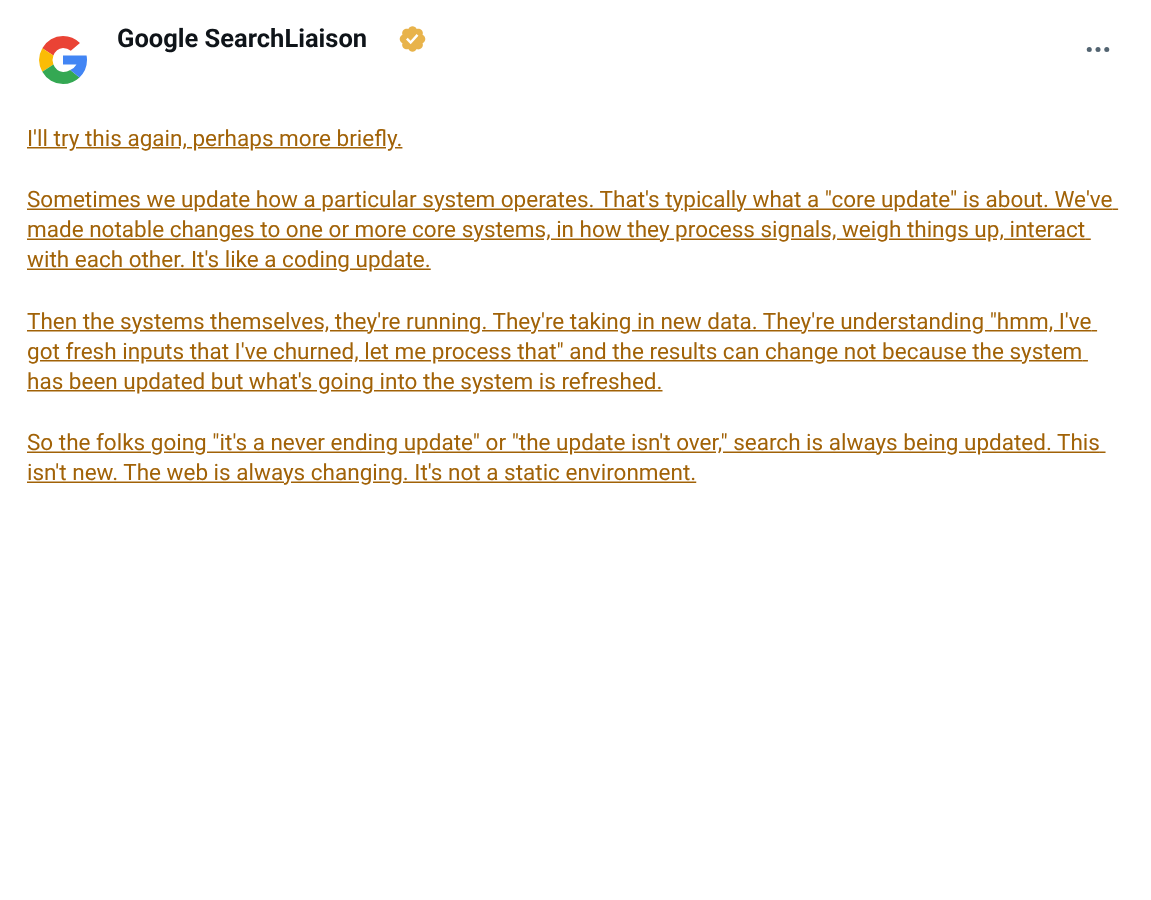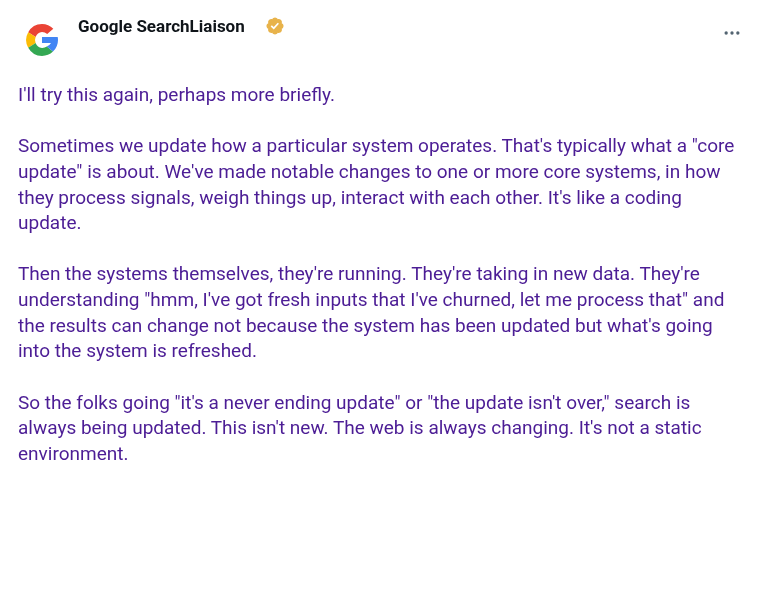--- a/index.html
+++ b/index.html
@@ -69,24 +69,25 @@
       height: 34px;
       border-radius: 50%;
       cursor: pointer;
       color: #536471;
     }
     .more-button svg {
       width: 20px;
       height: 20px;
     }
     .tweet-body {
-      font-size: 19px;
+      font-size: 15px;
       line-height: 1.35;
-      color: #4c1d95;
+      color: #a16207;
       white-space: pre-wrap;
+      text-decoration: underline;
     }
   </style>
 </head>
 <body>
 
 <article>
   <header class="tweet-header">
     <div class="avatar">
       <svg viewBox="0 0 48 48">
         <circle cx="24" cy="24" r="24" fill="#ffffff"></circle>

